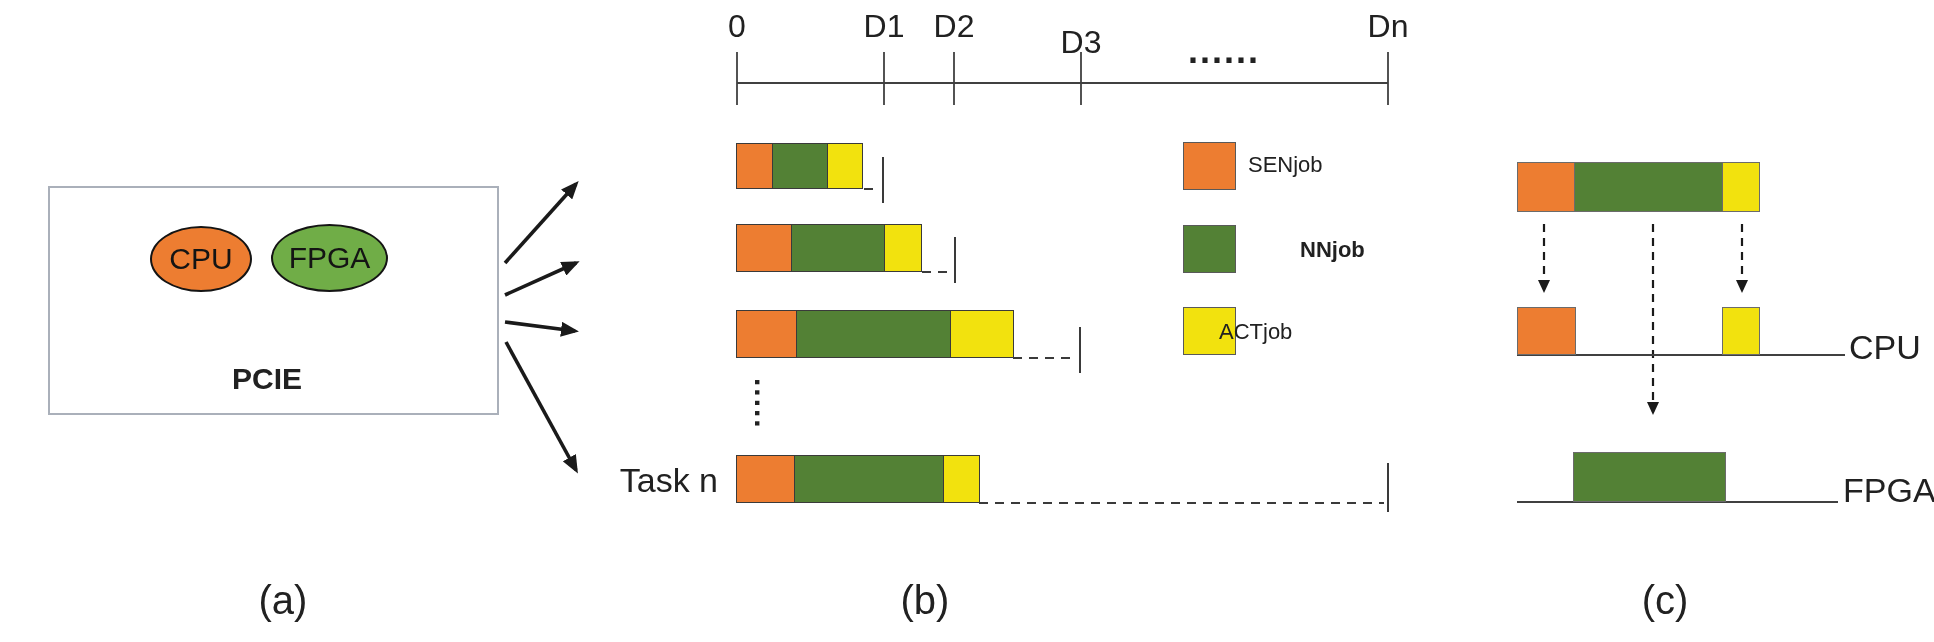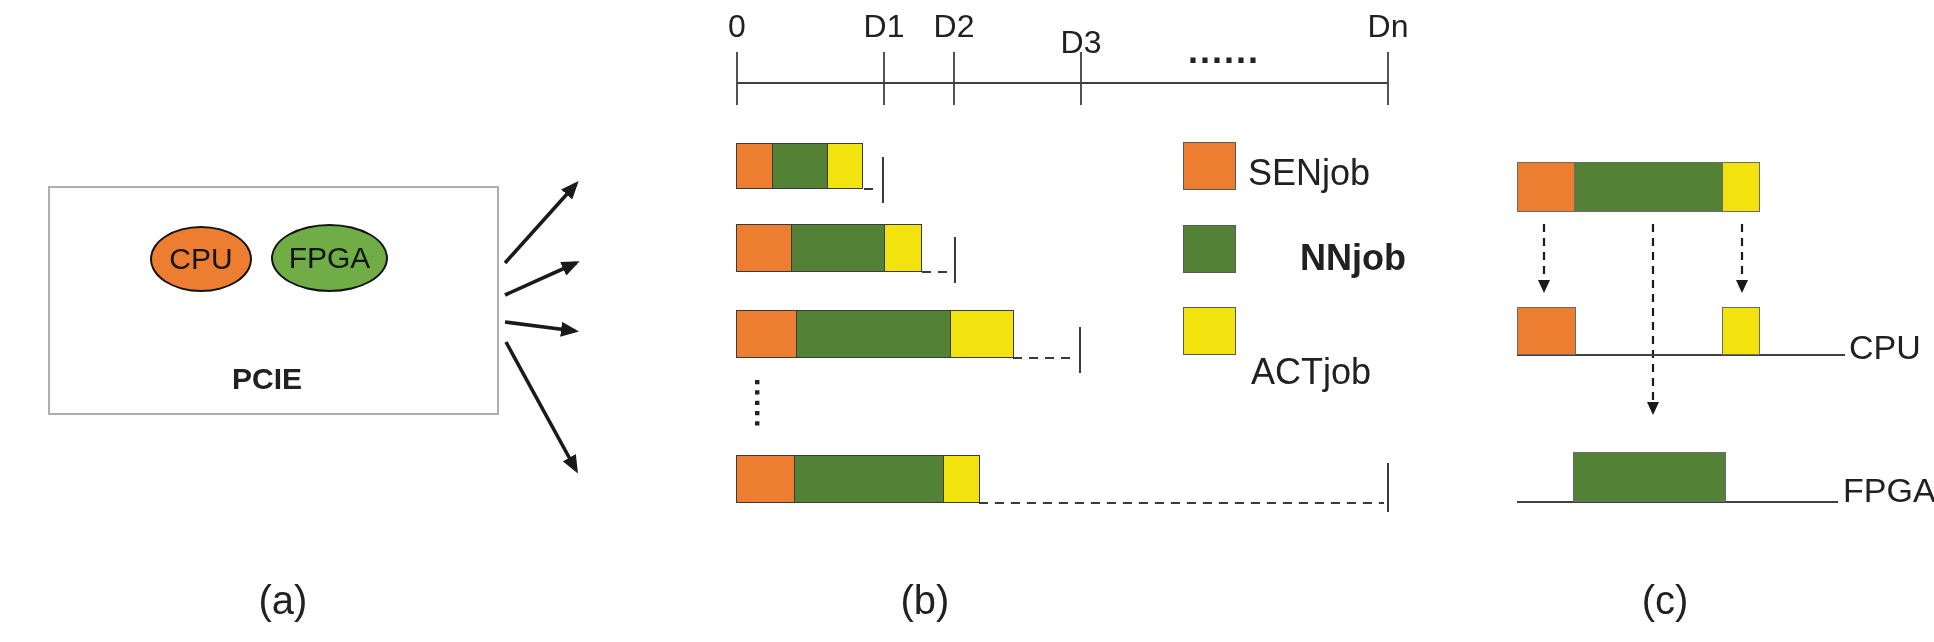--- a/index.html
+++ b/index.html
@@ -3,21 +3,21 @@
 <meta charset="utf-8">
 <style>
   html,body{margin:0;padding:0;background:#ffffff;}
   #figure{
     position:relative;width:1934px;height:642px;background:#ffffff;
     font-family:"Liberation Sans",sans-serif;color:#212121;overflow:hidden;
   }
   .txt{position:absolute;white-space:nowrap;color:#212121;}
   .tick-label{font-size:32px;width:80px;text-align:center;}
   .task-label{font-size:34px;width:130px;text-align:right;}
-  .legend-label{font-size:36px;}
+  .legend-label{font-size:22px;}
   .dev-label{font-size:34px;}
   .caption{font-size:40px;width:110px;text-align:center;}
   .seg{position:absolute;box-sizing:border-box;border:1.6px solid #3a3a3a;}
   .seg-c{border:1.5px solid #6b6b6b;}
   .swatch{position:absolute;box-sizing:border-box;border:1.6px solid #595959;width:53px;height:48px;}
   .ellipse{
     position:absolute;box-sizing:border-box;border:2.5px solid #141414;border-radius:50%;
     display:flex;align-items:center;justify-content:center;font-size:30px;color:#141414;
   }
   #server-box{
@@ -110,30 +110,31 @@
   <div class="seg" style="left:736px;top:224px;width:57px;height:48px;background:#ED7D31;"></div>
   <div class="seg" style="left:791px;top:224px;width:95px;height:48px;background:#538135;"></div>
   <div class="seg" style="left:884px;top:224px;width:38px;height:48px;background:#F2E20E;"></div>
 
   <div class="seg" style="left:736px;top:310px;width:62px;height:48px;background:#ED7D31;"></div>
   <div class="seg" style="left:796px;top:310px;width:156px;height:48px;background:#538135;"></div>
   <div class="seg" style="left:950px;top:310px;width:64px;height:48px;background:#F2E20E;"></div>
 
   <div class="txt" id="tasks-ellipsis" style="left:782px;top:378px;">.....</div>
 
+  <div class="txt task-label" style="left:588px;top:461px;">Task n</div>
   <div class="seg" style="left:736px;top:455px;width:60px;height:48px;background:#ED7D31;"></div>
   <div class="seg" style="left:794px;top:455px;width:151px;height:48px;background:#538135;"></div>
   <div class="seg" style="left:943px;top:455px;width:37px;height:48px;background:#F2E20E;"></div>
 
   <div class="swatch" style="left:1183px;top:142px;background:#ED7D31;"></div>
   <div class="txt legend-label" style="left:1248px;top:152px;">SENjob</div>
   <div class="swatch" style="left:1183px;top:225px;background:#538135;"></div>
   <div class="txt legend-label" style="left:1300px;top:237px;font-weight:bold;">NNjob</div>
   <div class="swatch" style="left:1183px;top:307px;background:#F2E20E;"></div>
-  <div class="txt legend-label" style="left:1251px;top:319px;margin-top:32px;">ACTjob</div>
+  <div class="txt legend-label" style="left:1219px;top:319px;">ACTjob</div>
 
   <div class="txt caption" style="left:870px;top:578px;">(b)</div>
 
   <div class="seg seg-c" style="left:1517px;top:162px;width:59px;height:50px;background:#ED7D31;"></div>
   <div class="seg seg-c" style="left:1574px;top:162px;width:150px;height:50px;background:#538135;"></div>
   <div class="seg seg-c" style="left:1722px;top:162px;width:38px;height:50px;background:#F2E20E;"></div>
 
   <div class="seg seg-c" style="left:1517px;top:307px;width:59px;height:48px;background:#ED7D31;"></div>
   <div class="seg seg-c" style="left:1722px;top:307px;width:38px;height:48px;background:#F2E20E;"></div>
   <div class="txt dev-label" style="left:1849px;top:328px;">CPU</div>

